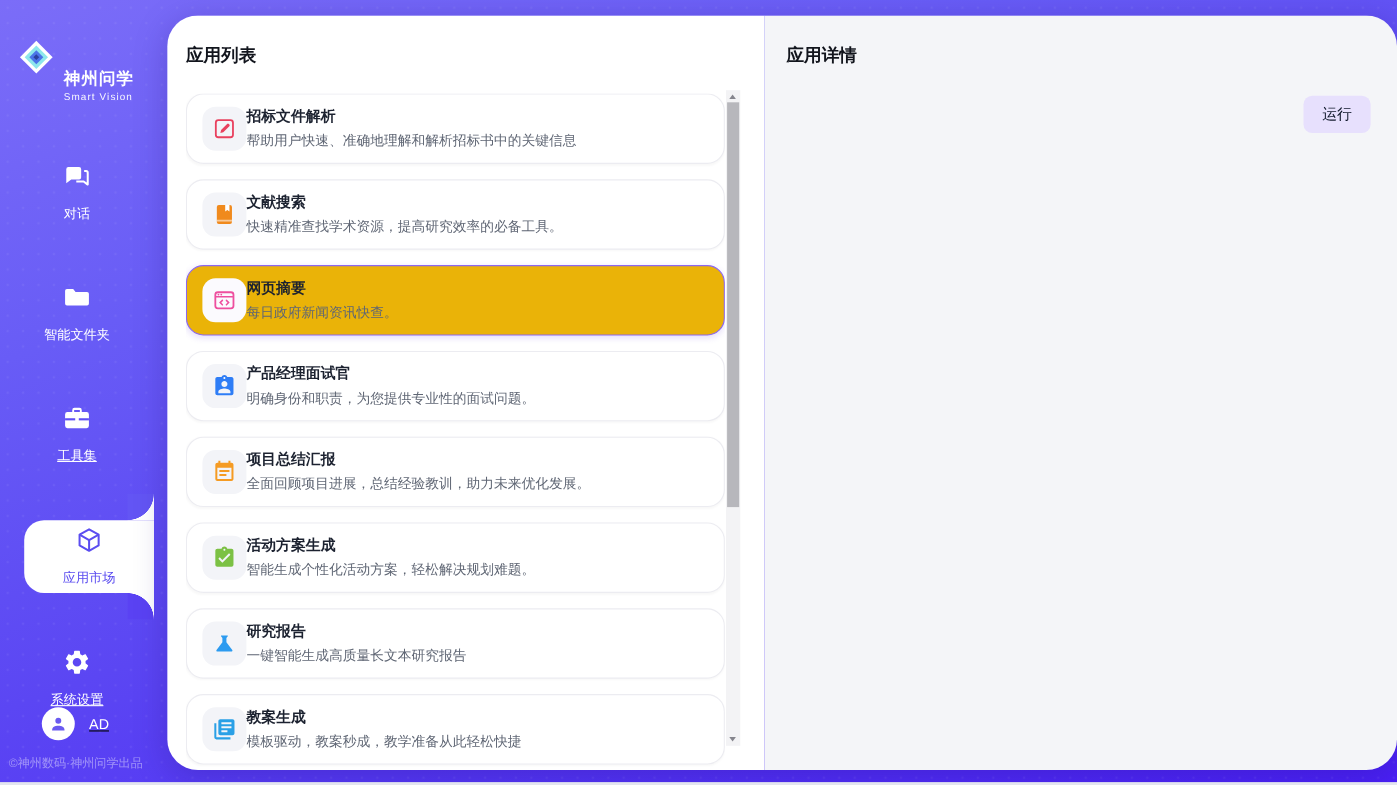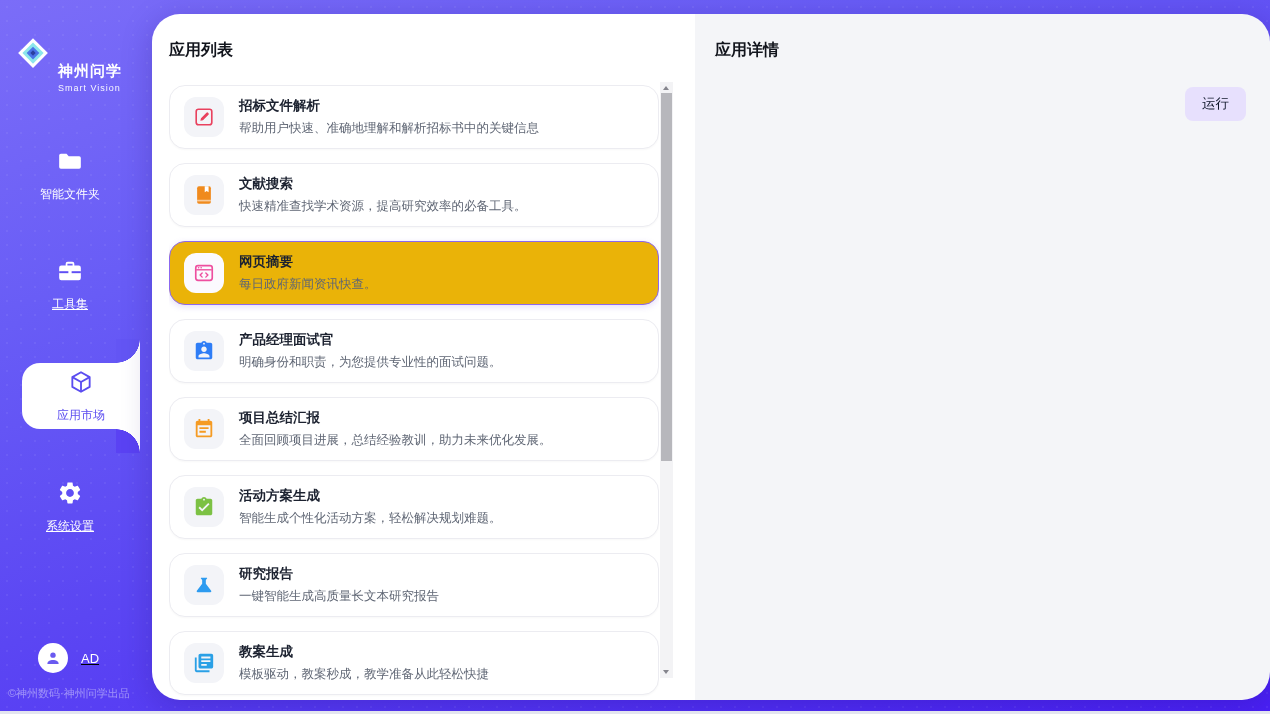--- a/index.html
+++ b/index.html
@@ -39,21 +39,21 @@
 
   
   .main{position:absolute;left:152px;top:14px;width:1118px;height:686px;border-radius:28px;
     overflow:hidden;display:flex;z-index:3;box-shadow:0 6px 30px rgba(30,10,120,.25);}
   .left-panel{width:543px;background:#fff;position:relative;flex:0 0 543px;}
   .right-panel{flex:1;background:#f4f5f8;position:relative;padding:26px 22px 0 20px;box-sizing:border-box;}
 
   .list-title{position:absolute;top:26px;left:17px;font-size:16px;font-weight:700;color:#12151d;}
   .cards{position:absolute;top:71px;left:17px;width:490px;bottom:0;overflow:hidden;}
   .card{height:64px;margin-bottom:14px;background:#fff;border:1px solid #ececf1;border-radius:16px;
-    display:flex;align-items:center;padding:0 14px;gap:15px;cursor:pointer;
+    display:flex;align-items:center;padding:0 14px;cursor:pointer;
     box-shadow:0 1px 2px rgba(20,20,40,.03);box-sizing:border-box;}
   .card.selected{background:#eab308;border-color:#8b68ef;box-shadow:0 2px 6px rgba(110,70,220,.18);}
   .card-icon{width:40px;height:40px;border-radius:12px;background:#f3f4f8;display:flex;
     align-items:center;justify-content:center;flex:0 0 40px;}
   .card.selected .card-icon{background:#fbfafe;}
   .card-title{font-size:13.5px;font-weight:700;color:#1c2230;margin-bottom:5px;}
   .card-desc{font-size:12.5px;color:#5f6674;}
 
   
   .scrollbar{position:absolute;top:68px;right:22px;width:13px;height:596px;background:#f3f3f5;}
@@ -96,20 +96,27 @@
       </svg>
     </span>
     <span class="logo-text">
       <span class="logo-name">神州问学</span>
       <span class="logo-sub">Smart Vision</span>
     </span>
   </div>
   <div class="nav" id="nav">
       <div class="side-item">
     <span class="side-icon"><svg viewBox="0 0 24 24" width="26" height="26">
+            <path d="M3 6.3A1.8 1.8 0 0 1 4.8 4.5h8.9a1.8 1.8 0 0 1 1.8 1.8v6.9a1.8 1.8 0 0 1-1.8 1.8H7.2L3 18z" fill="currentColor"></path>
+            <path d="M18 7.8h1.6A1.4 1.4 0 0 1 21 9.2v10l-3.4-2.6h-6.2" fill="none" stroke="currentColor" stroke-width="1.7" stroke-linejoin="round"></path>
+          </svg></span>
+    <span class="side-label">对话</span>
+  </div>
+      <div class="side-item">
+    <span class="side-icon"><svg viewBox="0 0 24 24" width="26" height="26">
             <path d="M3.6 5.2h5.2l2 2.5h9.6A1.6 1.6 0 0 1 22 9.3v8.2a1.6 1.6 0 0 1-1.6 1.6H3.6A1.6 1.6 0 0 1 2 17.5V6.8a1.6 1.6 0 0 1 1.6-1.6z" fill="currentColor"></path>
           </svg></span>
     <span class="side-label">智能文件夹</span>
   </div>
       <div class="side-item underlined">
     <span class="side-icon"><svg viewBox="0 0 24 24" width="26" height="26">
             <path d="M20 7h-4V5.4A1.9 1.9 0 0 0 14.1 3.5H9.9A1.9 1.9 0 0 0 8 5.4V7H4a2 2 0 0 0-2 2v9.5a2 2 0 0 0 2 2h16a2 2 0 0 0 2-2V9a2 2 0 0 0-2-2zM9.6 5.2h4.8V7H9.6z" fill="currentColor"></path>
             <rect x="2" y="12.2" width="8.5" height="1.8" fill="#5f4ef4"></rect>
             <rect x="13.5" y="12.2" width="8.5" height="1.8" fill="#5f4ef4"></rect>
           </svg></span>

